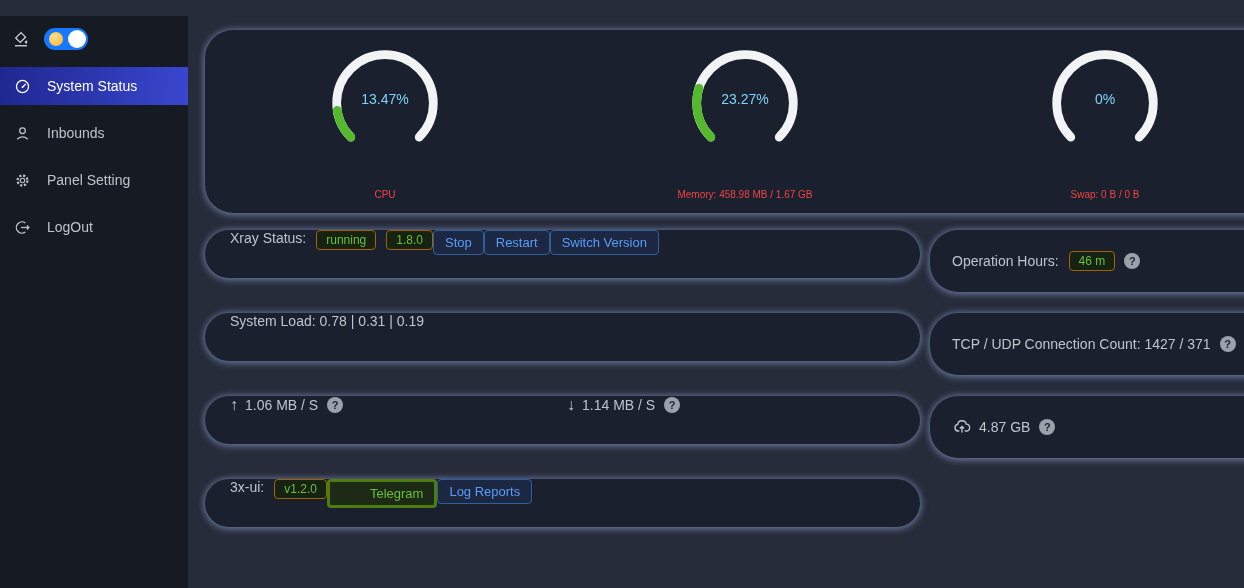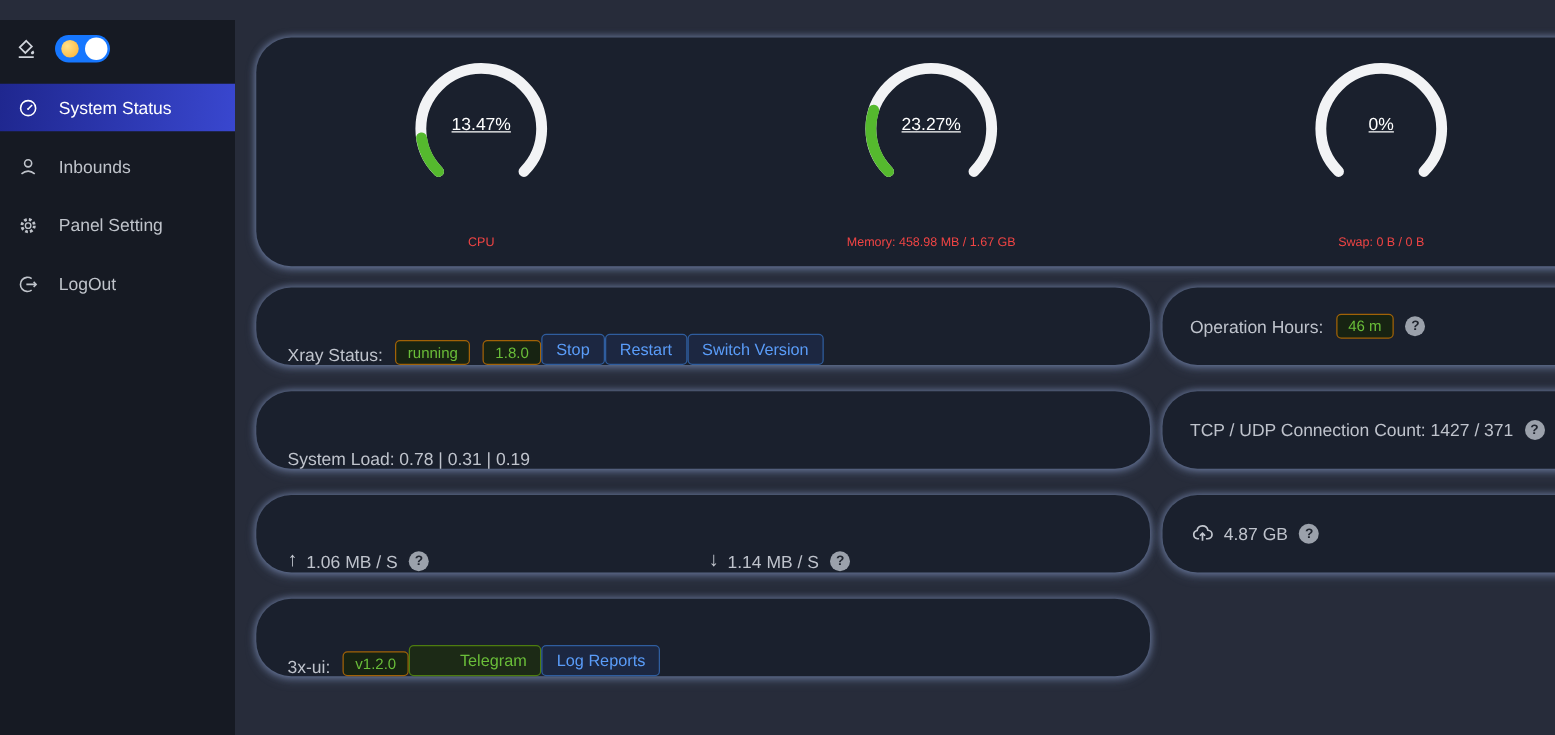--- a/index.html
+++ b/index.html
@@ -56,44 +56,44 @@
   }
   .gauge-card{
     height:183px; display:flex; justify-content:space-around;
     padding-top:15px; box-sizing:border-box; margin-bottom:17px;
   }
   .gauge-block{ display:flex; flex-direction:column; align-items:center; width:340px; }
   .gauge-wrap{ position:relative; width:116px; height:116px; }
   .gauge-wrap svg{ width:116px; height:116px; }
   .gauge-pct{
     position:absolute; left:0; right:0; top:46px; text-align:center;
-    color:#ffffff; font-size:14px;text-decoration:underline;
+    color:#7dd3fc; font-size:14px;
   }
   .gauge-caption{ margin-top:28px; color:#ef4444; font-size:10px; }
   .row{ display:flex; margin-bottom:21px; }
   .row .card-left{
-    width:715px; height:62px; box-sizing:border-box;
-    display:flex; align-items:flex-end; padding-left:25px; flex:0 0 auto;
+    width:715px; height:48px; box-sizing:border-box;
+    display:flex; align-items:flex-start; padding-left:25px; flex:0 0 auto;
   }
   .row .card-right{
     width:355px; height:62px; box-sizing:border-box;
     display:flex; align-items:center; padding-left:22px; margin-left:10px; flex:0 0 auto;
   }
   .label-text{ color:#bfc3cc; font-size:14px; }
   .tag-green{
     display:inline-block; margin-left:10px; padding:2px 9px;
     font-size:12px; color:#6abe39; background:#172312;
     border:1px solid #a16207; border-radius:4px;
   }
   .btn{
     display:inline-block; padding:3px 11px;
     font-size:13px; border-radius:4px; cursor:pointer; line-height:17px;
   }
   .btn-blue{ color:#5a9cf8; background:#1c2741; border:1px solid #2f5d9e; }
-  .btn-green{ color:#6abe39; background:#1c2a16; border:1px solid #4d7c0f;padding-left:40px; }
+  .btn-green{ color:#6abe39; background:#1c2a16; border:3px solid #4d7c0f;padding-left:40px; }
   .help{
     display:inline-block; width:16px; height:16px; margin-left:9px;
     border-radius:50%; background:#9ba1ab; color:#20252f;
     font-size:11px; font-weight:bold; line-height:16px; text-align:center;
     vertical-align:-3px; cursor:pointer;
   }
   .arrow{ color:#c3c7cf; font-size:16px; margin-right:7px; }
   .net-group{ display:flex; align-items:center; }
   .net-group.first{ width:337px; }
   .cloud-icon{ width:20px; height:20px; color:#c3c7cf; margin-right:7px; }

